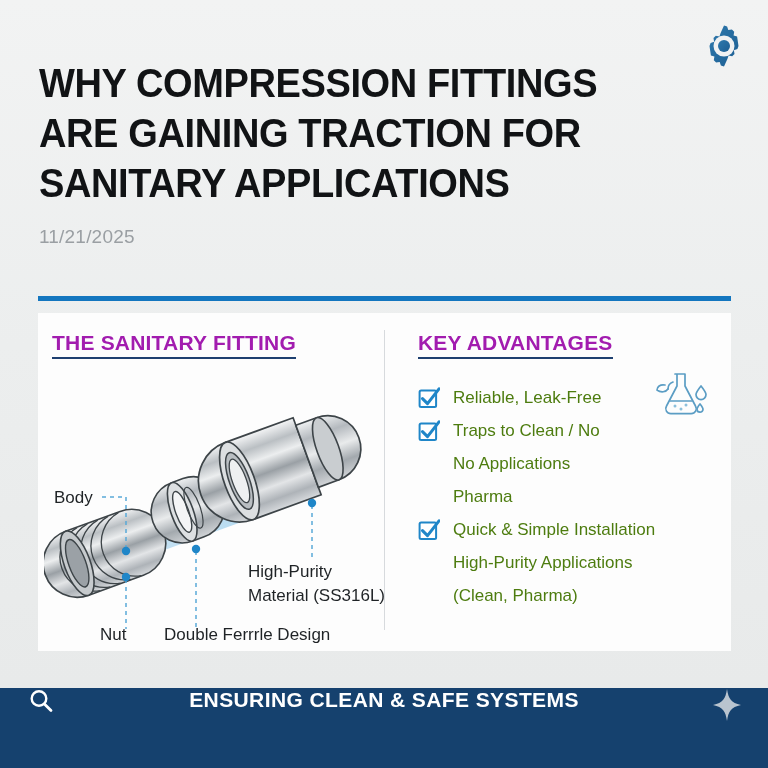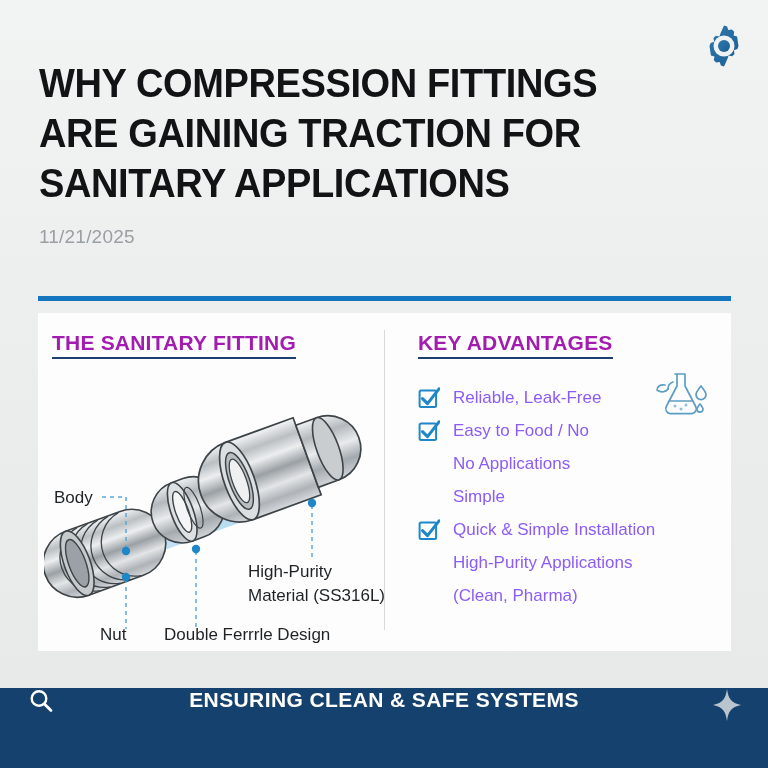--- a/index.html
+++ b/index.html
@@ -134,21 +134,21 @@
     flex: 0 0 auto;
     width: 22px;
     height: 22px;
     margin-right: 13px;
     margin-top: 2px;
   }
   .adv-check.blank { visibility: hidden; }
   .adv-text {
     font-size: 17px;
     line-height: 26px;
-    color: #8b5cf6;
+    color: #4d7c0f;
   }
   .flask-icon {
     position: absolute;
     right: 22px;
     top: 55px;
     width: 56px;
     height: 52px;
   }
 
   
@@ -337,29 +337,29 @@
           </span>
           <span class="adv-text">Reliable, Leak-Free</span>
         </li>
         <li class="adv-item">
           <span class="adv-check">
             <svg viewBox="0 0 22 22" width="22" height="22">
               <rect x="1.6" y="3.6" width="16.5" height="16.5" rx="1.5" fill="#ffffff" stroke="#1f86c8" stroke-width="2"></rect>
               <path d="M4.5 11.6 l5 5 L21 1.8" fill="none" stroke="#1f86c8" stroke-width="3" stroke-linecap="round" stroke-linejoin="round"></path>
             </svg>
           </span>
-          <span class="adv-text">Easy to Food / No</span>
+          <span class="adv-text">Traps to Clean / No</span>
         </li>
         <li class="adv-item">
           <span class="adv-check blank"></span>
           <span class="adv-text">No Applications</span>
         </li>
         <li class="adv-item">
           <span class="adv-check blank"></span>
-          <span class="adv-text">Simple</span>
+          <span class="adv-text">Pharma</span>
         </li>
         <li class="adv-item">
           <span class="adv-check">
             <svg viewBox="0 0 22 22" width="22" height="22">
               <rect x="1.6" y="3.6" width="16.5" height="16.5" rx="1.5" fill="#ffffff" stroke="#1f86c8" stroke-width="2"></rect>
               <path d="M4.5 11.6 l5 5 L21 1.8" fill="none" stroke="#1f86c8" stroke-width="3" stroke-linecap="round" stroke-linejoin="round"></path>
             </svg>
           </span>
           <span class="adv-text">Quick &amp; Simple Installation</span>
         </li>

